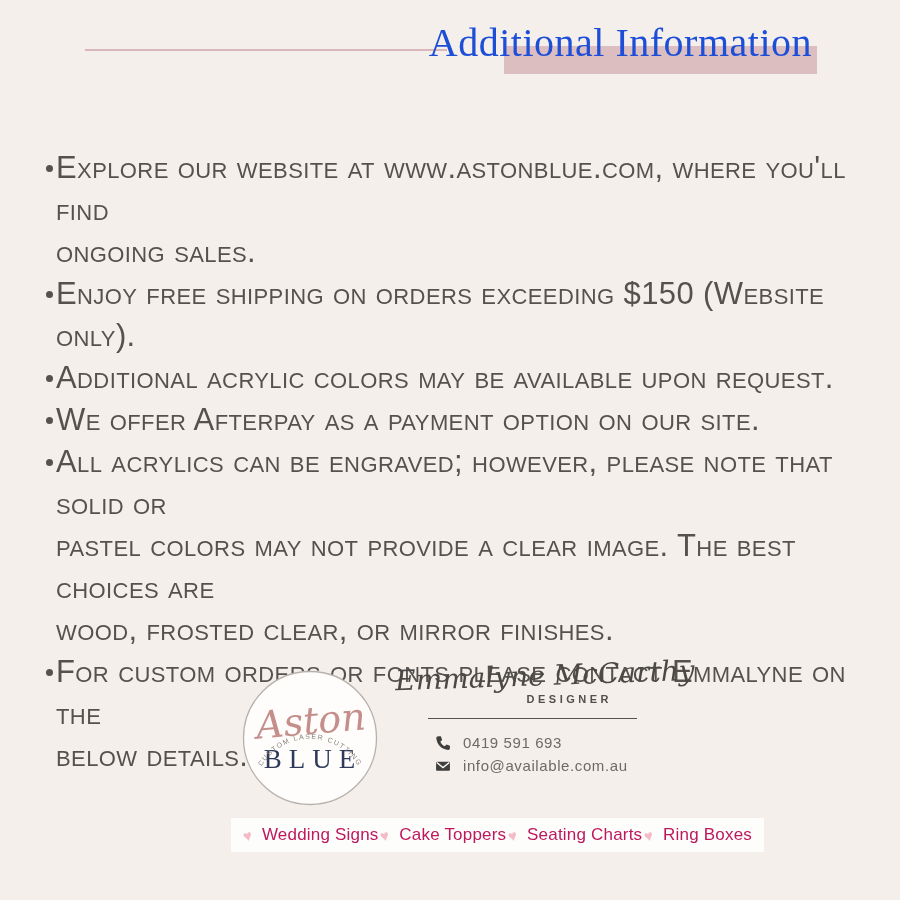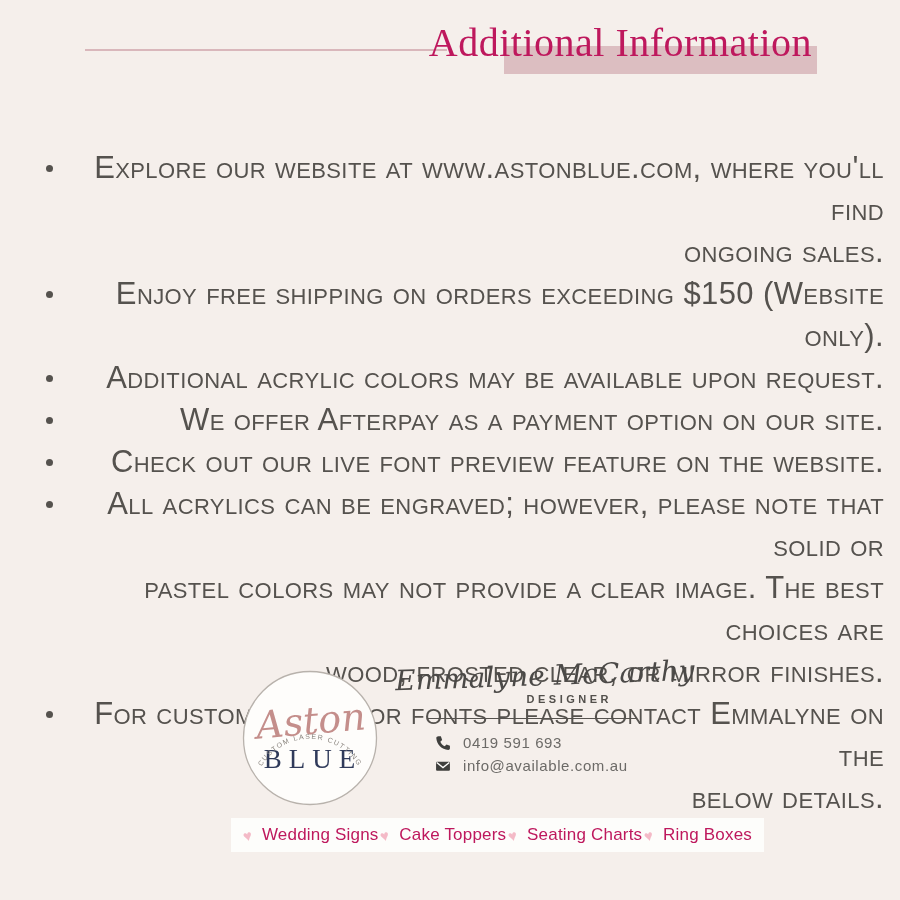--- a/index.html
+++ b/index.html
@@ -10,29 +10,29 @@
     color:#55524e;
   }
   .canvas{position:absolute;inset:0;}
 
   
   .accent-line{position:absolute;left:85px;top:49px;width:362px;height:2px;background:#d9b7bb;}
   .accent-block{position:absolute;left:504px;top:46px;width:313px;height:28px;background:#dcbec1;}
   .page-title{
     position:absolute;right:88px;top:20px;height:46px;line-height:46px;
     font-family:"Liberation Serif", serif;font-size:40px;font-weight:400;
-    color:#be185d;white-space:nowrap;letter-spacing:.5px;z-index:2;
+    color:#1d4ed8;white-space:nowrap;letter-spacing:.5px;z-index:2;
   }
 
   
   .bullets{
     position:absolute;left:56px;right:16px;top:147px;margin:0;padding:0;list-style:none;
   }
   .bullets li{
-    position:relative;text-align:right;white-space:pre-line;
+    position:relative;text-align:left;white-space:pre-line;
     font-size:31px;line-height:42px;font-variant:small-caps;letter-spacing:.4px;
     color:#55524e;
   }
   .bullets li .dot{
     position:absolute;left:-10px;top:18px;width:7px;height:7px;border-radius:50%;
     background:#55524e;
   }
 
   
   .logo-wrap{position:absolute;left:240px;top:668px;width:140px;height:140px;}
@@ -72,21 +72,20 @@
   <div class="accent-line"></div>
   <div class="accent-block"></div>
   <div class="page-title">Additional Information</div>
 
   <ul class="bullets">
     <li><span class="dot"></span><span>Explore our website at www.astonblue.com, where you'll find
 ongoing sales.</span></li>
     <li><span class="dot"></span><span>Enjoy free shipping on orders exceeding $150 (Website only).</span></li>
     <li><span class="dot"></span><span>Additional acrylic colors may be available upon request.</span></li>
     <li><span class="dot"></span><span>We offer Afterpay as a payment option on our site.</span></li>
-    <li><span class="dot"></span><span>Check out our live font preview feature on the website.</span></li>
     <li><span class="dot"></span><span>All acrylics can be engraved; however, please note that solid or
 pastel colors may not provide a clear image. The best choices are
 wood, frosted clear, or mirror finishes.</span></li>
     <li><span class="dot"></span><span>For custom orders or fonts please contact Emmalyne on the
 below details.</span></li>
   </ul>
 
   <div class="logo-wrap">
     <svg width="140" height="140" viewBox="0 0 140 140">
       <circle cx="70" cy="70" r="66.5" fill="#fefdfb" stroke="#b8b2ac" stroke-width="1.3"></circle>

